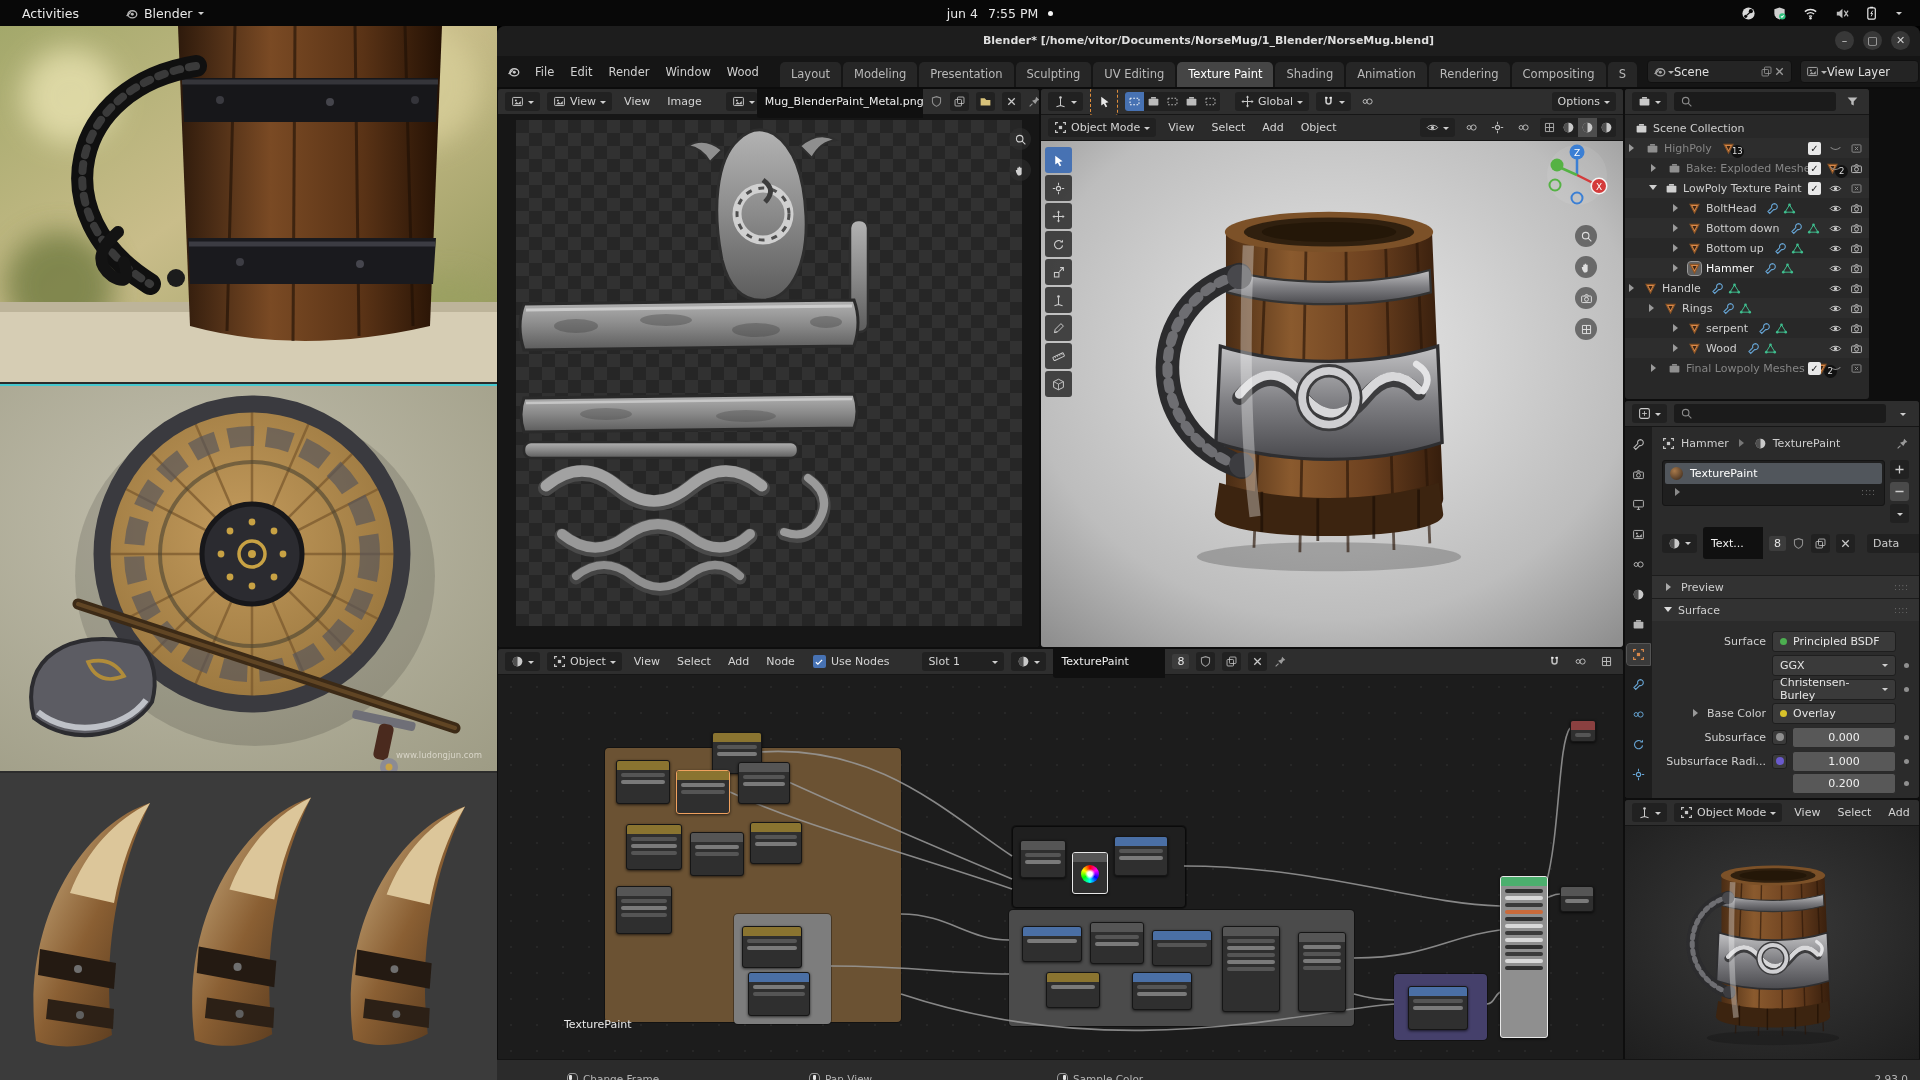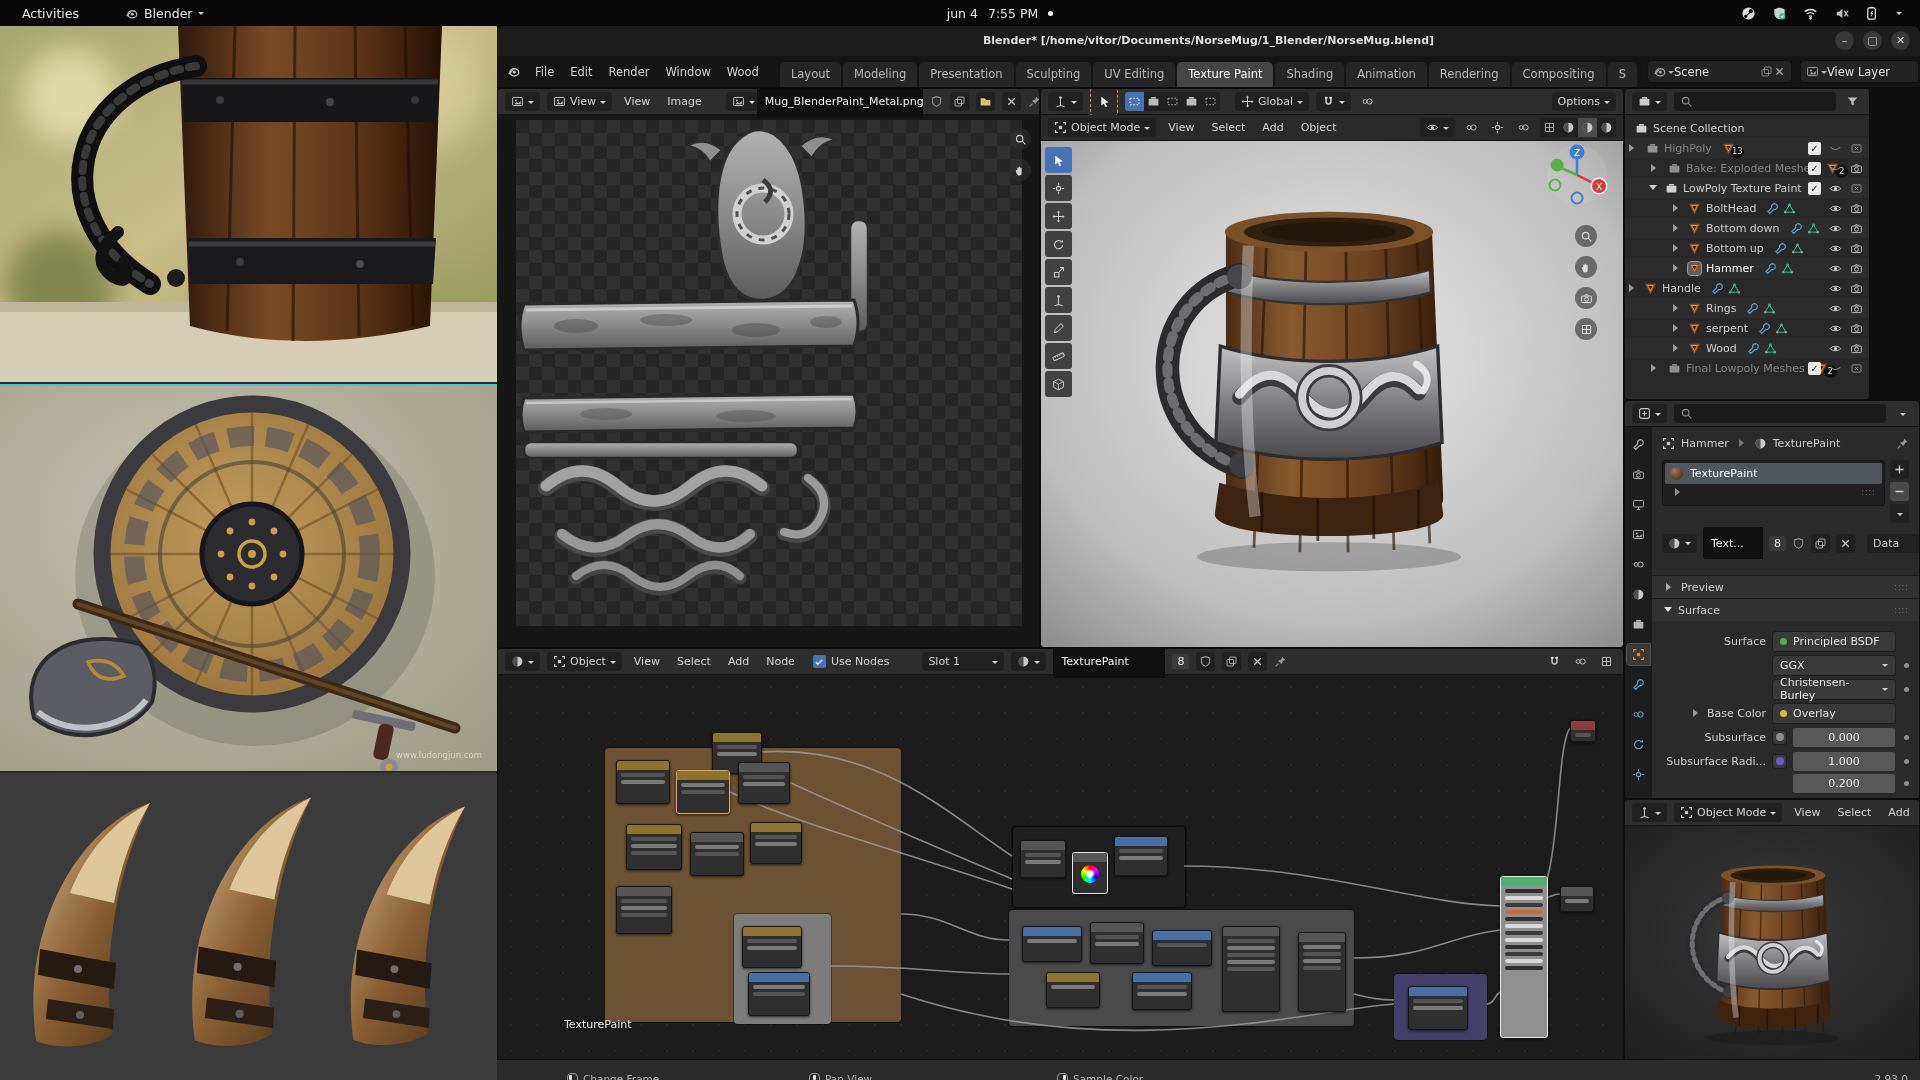--- a/index.html
+++ b/index.html
@@ -1111,21 +1111,21 @@
           </svg>
         <span class="right">
           <svg class="icn" style="color:#cfcfcf">
               <use href="#i-eye"></use>
             </svg>
           <svg class="icn" style="color:#bdbdbd">
               <use href="#i-cam"></use>
             </svg>
         </span>
       </div>
-      <div class="orow stripe" style="padding-left:44px">
+      <div class="orow stripe" style="padding-left:20px">
         <span class="tri-r"></span>
           <span class="objico" style="margin-left:6px">
             <svg class="icn">
               <use href="#i-objtri"></use>
             </svg>
           </span>
         <span class="lbl">Rings</span>
         <svg class="icn" style="color:#66a3d2;margin-left:10px">
             <use href="#i-wrench"></use>
           </svg>

